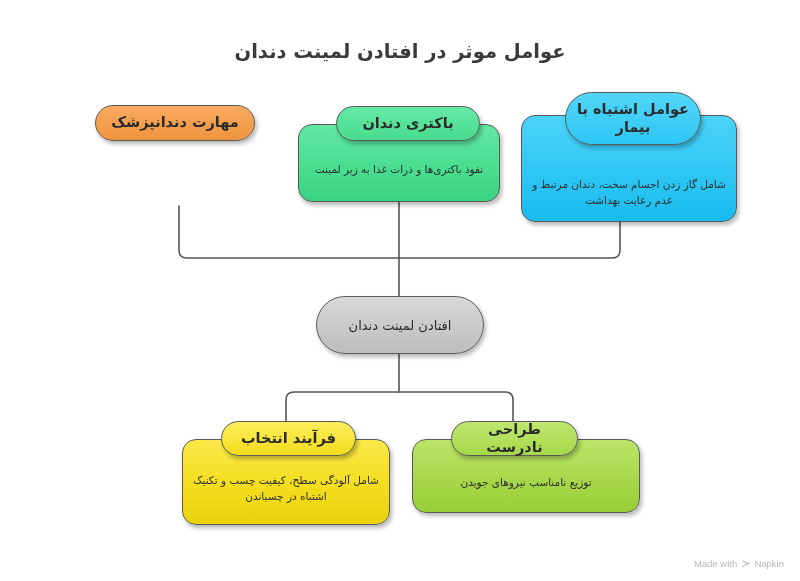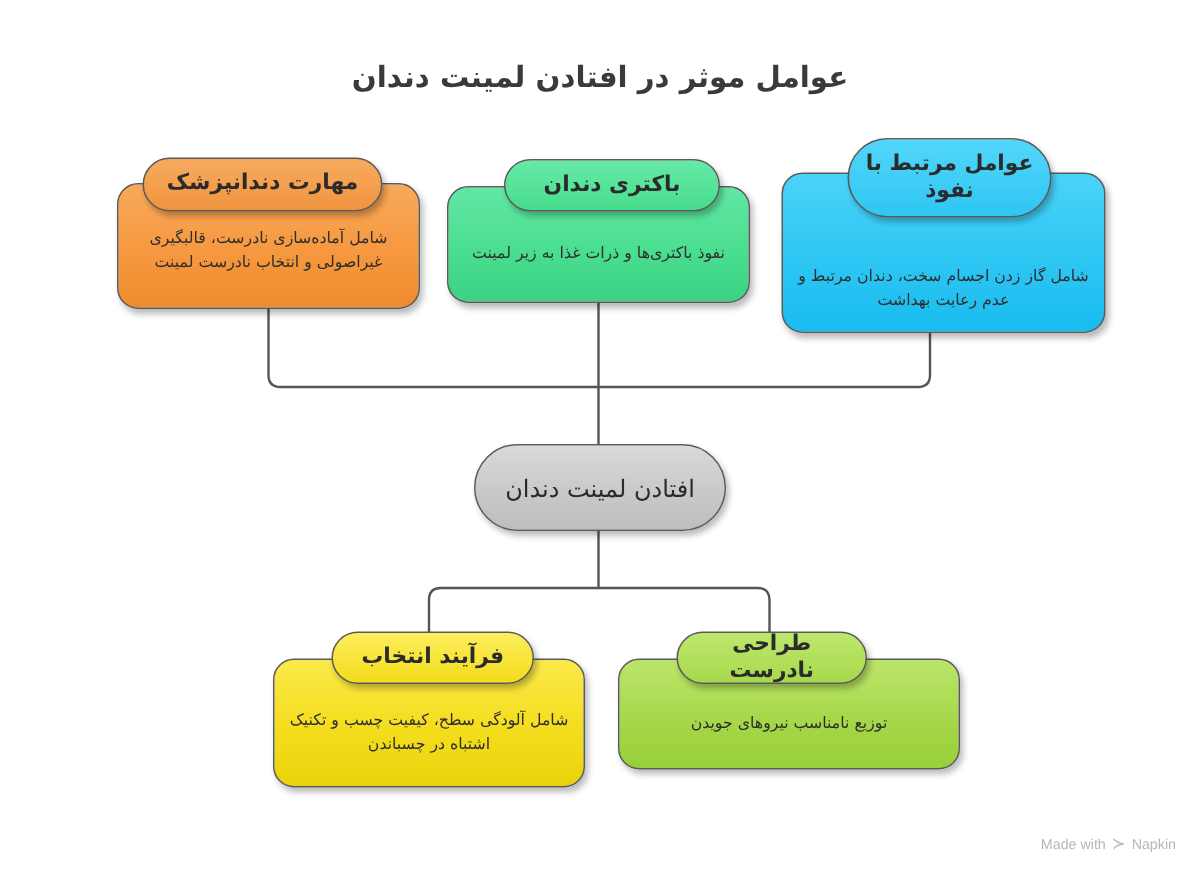--- a/index.html
+++ b/index.html
@@ -112,21 +112,21 @@
   }
 
   
   #node-outcome {
     left: 316px; top: 296px; width: 168px; height: 58px;
     border-radius: 29px;
     background: linear-gradient(180deg, #d9d9d9 0%, #c9c9c9 55%, #bdbdbd 100%);
     display: flex;
     align-items: center;
     justify-content: center;
-    font-size: 16px;
+    font-size: 13px;
     color: #2b2b2b;
     text-align: center;
   }
 
   
   #node-bonding {
     left: 182px; top: 439px; width: 208px; height: 86px;
     background: linear-gradient(180deg, #fbe94b 0%, #f4dd1c 55%, #ead30c 100%);
   }
   #node-bonding .node-body-text { top: 32px; }
@@ -177,34 +177,31 @@
 
       <path d="M 179 206 L 179 250 Q 179 258 187 258 L 612 258 Q 620 258 620 250 L 620 222"></path>
       <path d="M 399 202 L 399 258"></path>
       <path d="M 399 258 L 399 296"></path>
 
       <path d="M 399 354 L 399 392"></path>
       <path d="M 286 439 L 286 400 Q 286 392 294 392 L 505 392 Q 513 392 513 400 L 513 439"></path>
     </g>
   </svg>
 
-  <div class="node" id="node-dentist-skill">
-    <div class="node-body-text">شامل آماده‌سازی نادرست، قالبگیری غیراصولی و انتخاب نادرست لمینت</div>
-  </div>
   <div class="pill" id="pill-dentist-skill">مهارت دندانپزشک</div>
 
   <div class="node" id="node-tooth-decay">
     <div class="node-body-text">نفوذ باکتری‌ها و ذرات غذا به زیر لمینت</div>
   </div>
   <div class="pill" id="pill-tooth-decay">باکتری دندان</div>
 
   <div class="node" id="node-patient-factors">
     <div class="node-body-text">شامل گاز زدن اجسام سخت، دندان مرتبط و عدم رعایت بهداشت</div>
   </div>
-  <div class="pill" id="pill-patient-factors">عوامل مرتبط با نفوذ</div>
+  <div class="pill" id="pill-patient-factors">عوامل اشتباه با بیمار</div>
 
   <div class="node" id="node-outcome">افتادن لمینت دندان</div>
 
   <div class="node" id="node-bonding">
     <div class="node-body-text">شامل آلودگی سطح، کیفیت چسب و تکنیک اشتباه در چسباندن</div>
   </div>
   <div class="pill" id="pill-bonding">فرآیند انتخاب</div>
 
   <div class="node" id="node-bad-design">
     <div class="node-body-text">توزیع نامناسب نیروهای جویدن</div>

